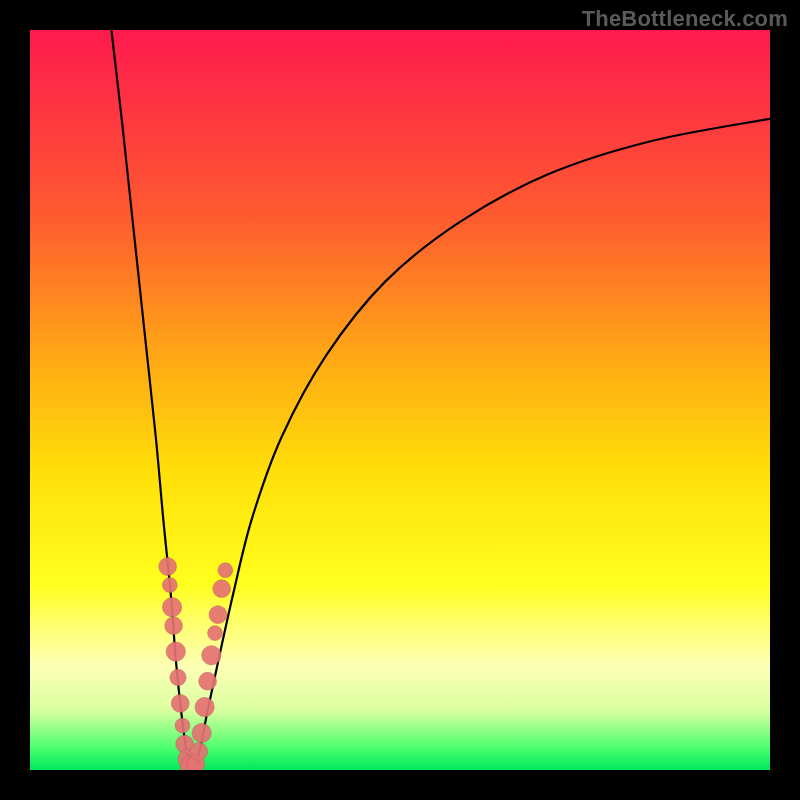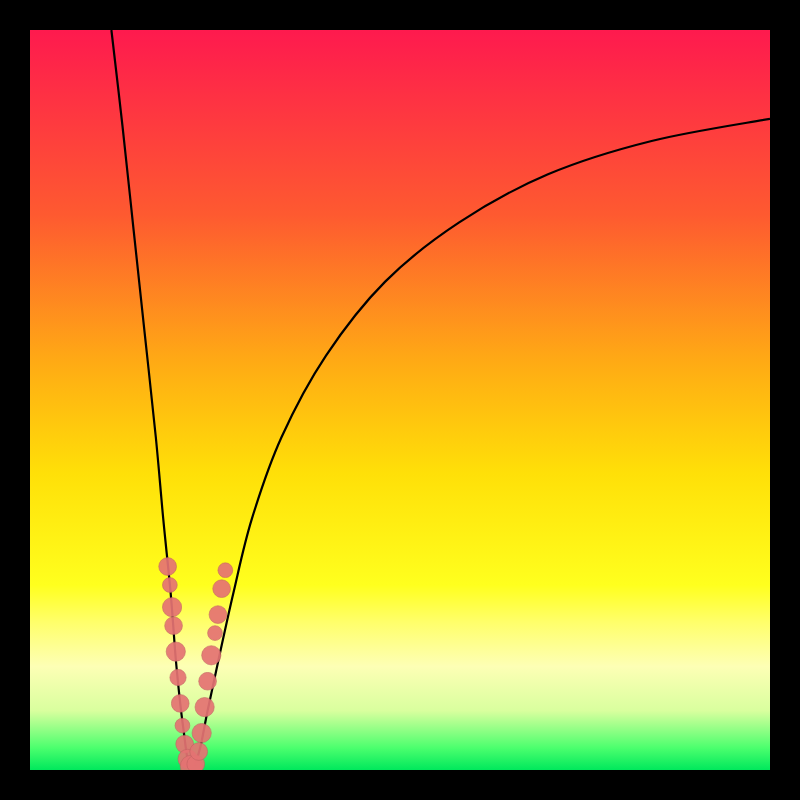--- a/index.html
+++ b/index.html
@@ -30,20 +30,21 @@
   }
   svg {
     display: block;
   }
 </style>
 </head>
 <body>
 
 <div class="frame">
 
+  <div class="watermark">TheBottleneck.com</div>
 
   <svg width="800" height="800" viewBox="0 0 800 800">
     <defs>
       <linearGradient id="bg-grad" x1="0" y1="0" x2="0" y2="1">
         <stop id="g0" offset="0%" stop-color="#fe1a4e"></stop>
         <stop id="g25" offset="25%" stop-color="#fe5a30"></stop>
         <stop id="g45" offset="45%" stop-color="#ffab14"></stop>
         <stop id="g60" offset="60%" stop-color="#ffe008"></stop>
         <stop id="g75" offset="75%" stop-color="#ffff1e"></stop>
         <stop id="g80" offset="80%" stop-color="#ffff6a"></stop>

